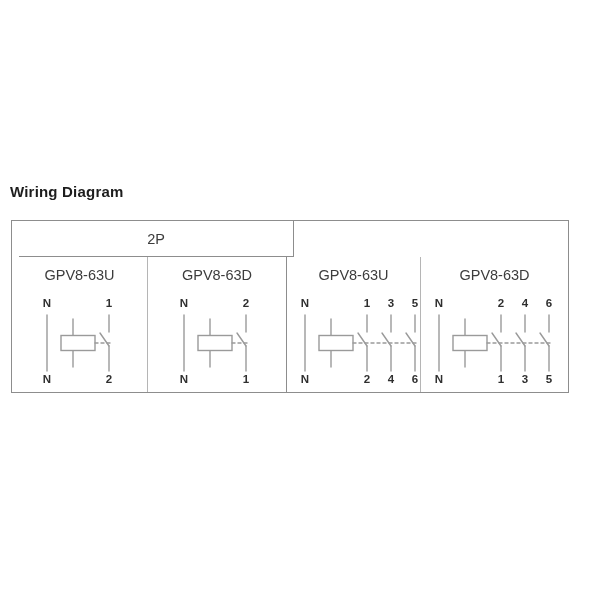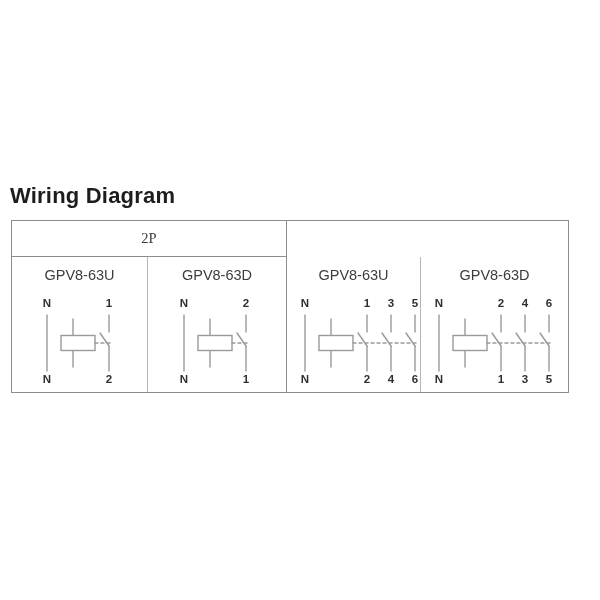--- a/index.html
+++ b/index.html
@@ -21,47 +21,46 @@
     left: 0;
     top: 0;
     width: 600px;
     height: 600px;
   }
 
   .title {
     position: absolute;
     left: 10px;
     top: 183px;
-    font-size: 22px;
+    font-size: 15px;
     font-weight: bold;
     letter-spacing: 0.2px;
     color: #1d1d1d;
     white-space: nowrap;
   }
 
   .wiring-table {
     position: absolute;
     left: 11px;
     top: 220px;
     width: 558px;
     height: 173px;
     border: 1px solid #8d8d8d;
     box-sizing: border-box;
     background: #ffffff;
   }
 
   
   .hdr-row {
     position: absolute;
-    left: 0;
+    left: 7px;
     top: 0;
     width: 100%;
     height: 36px;
     display: flex;
-    font-family: Liberation Serif, serif;
   }
   .hdr-cell {
     height: 36px;
     display: flex;
     align-items: center;
     justify-content: center;
     font-size: 14.5px;
     color: #3c3c3c;
     box-sizing: border-box;
     border-bottom: 1px solid #8d8d8d;

